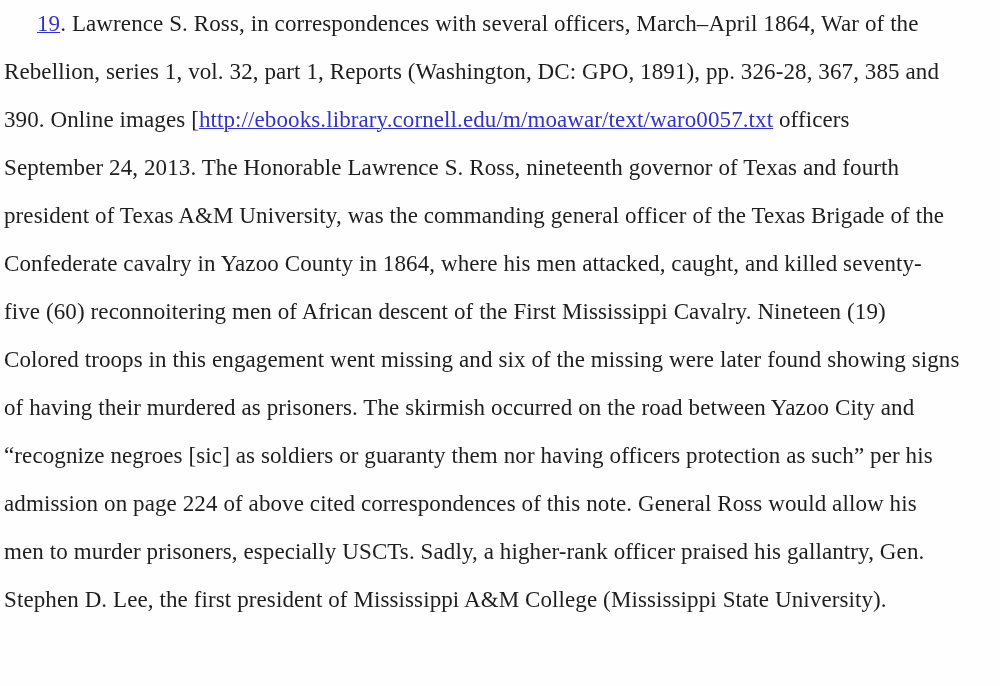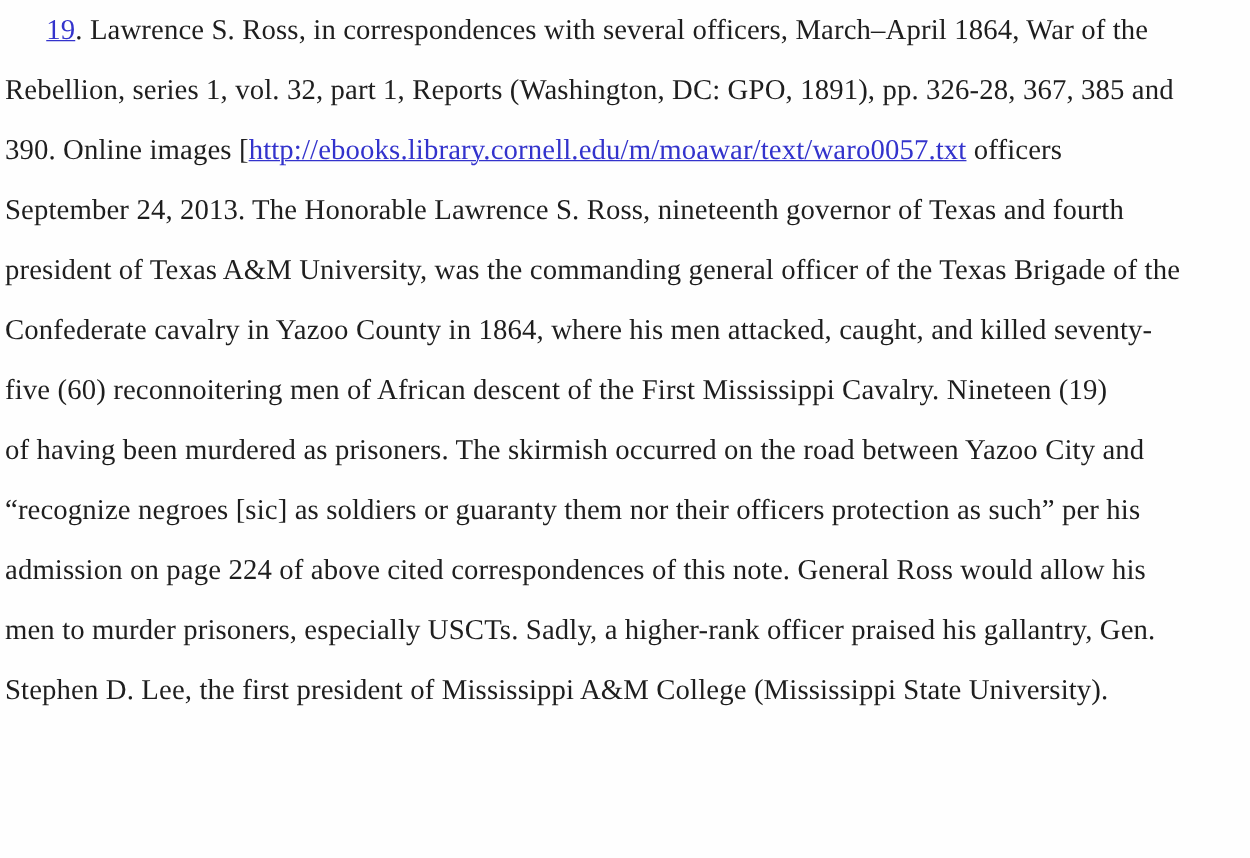--- a/index.html
+++ b/index.html
@@ -48,24 +48,25 @@
   <div class="line"><span>390. Online images [</span><a class="doc-link">http://ebooks.library.cornell.edu/m/moawar/text/waro0057.txt</a><span> officers</span></div>
 
   <div class="line"><span>September 24, 2013. The Honorable Lawrence S. Ross, nineteenth governor of Texas and fourth</span></div>
 
   <div class="line"><span>president of Texas A&amp;M University, was the commanding general officer of the Texas Brigade of the</span></div>
 
   <div class="line"><span>Confederate cavalry in Yazoo County in 1864, where his men attacked, caught, and killed seventy-</span></div>
 
   <div class="line"><span>five (60) reconnoitering men of African descent of the First Mississippi Cavalry. Nineteen (19)</span></div>
 
+  <div class="line"><span>Colored troops in this engagement went missing and six of the missing were later found showing signs</span></div>
 
-  <div class="line"><span>of having been murdered as prisoners. The skirmish occurred on the road between Yazoo City and</span></div>
+  <div class="line"><span>of having their murdered as prisoners. The skirmish occurred on the road between Yazoo City and</span></div>
 
 
-  <div class="line"><span>“recognize negroes [sic] as soldiers or guaranty them nor their officers protection as such” per his</span></div>
+  <div class="line"><span>“recognize negroes [sic] as soldiers or guaranty them nor having officers protection as such” per his</span></div>
 
   <div class="line"><span>admission on page 224 of above cited correspondences of this note. General Ross would allow his</span></div>
 
   <div class="line"><span>men to murder prisoners, especially USCTs. Sadly, a higher-rank officer praised his gallantry, Gen.</span></div>
 
   <div class="line"><span>Stephen D. Lee, the first president of Mississippi A&amp;M College (Mississippi State University).</span></div>
 </div>
 
 </body></html>

